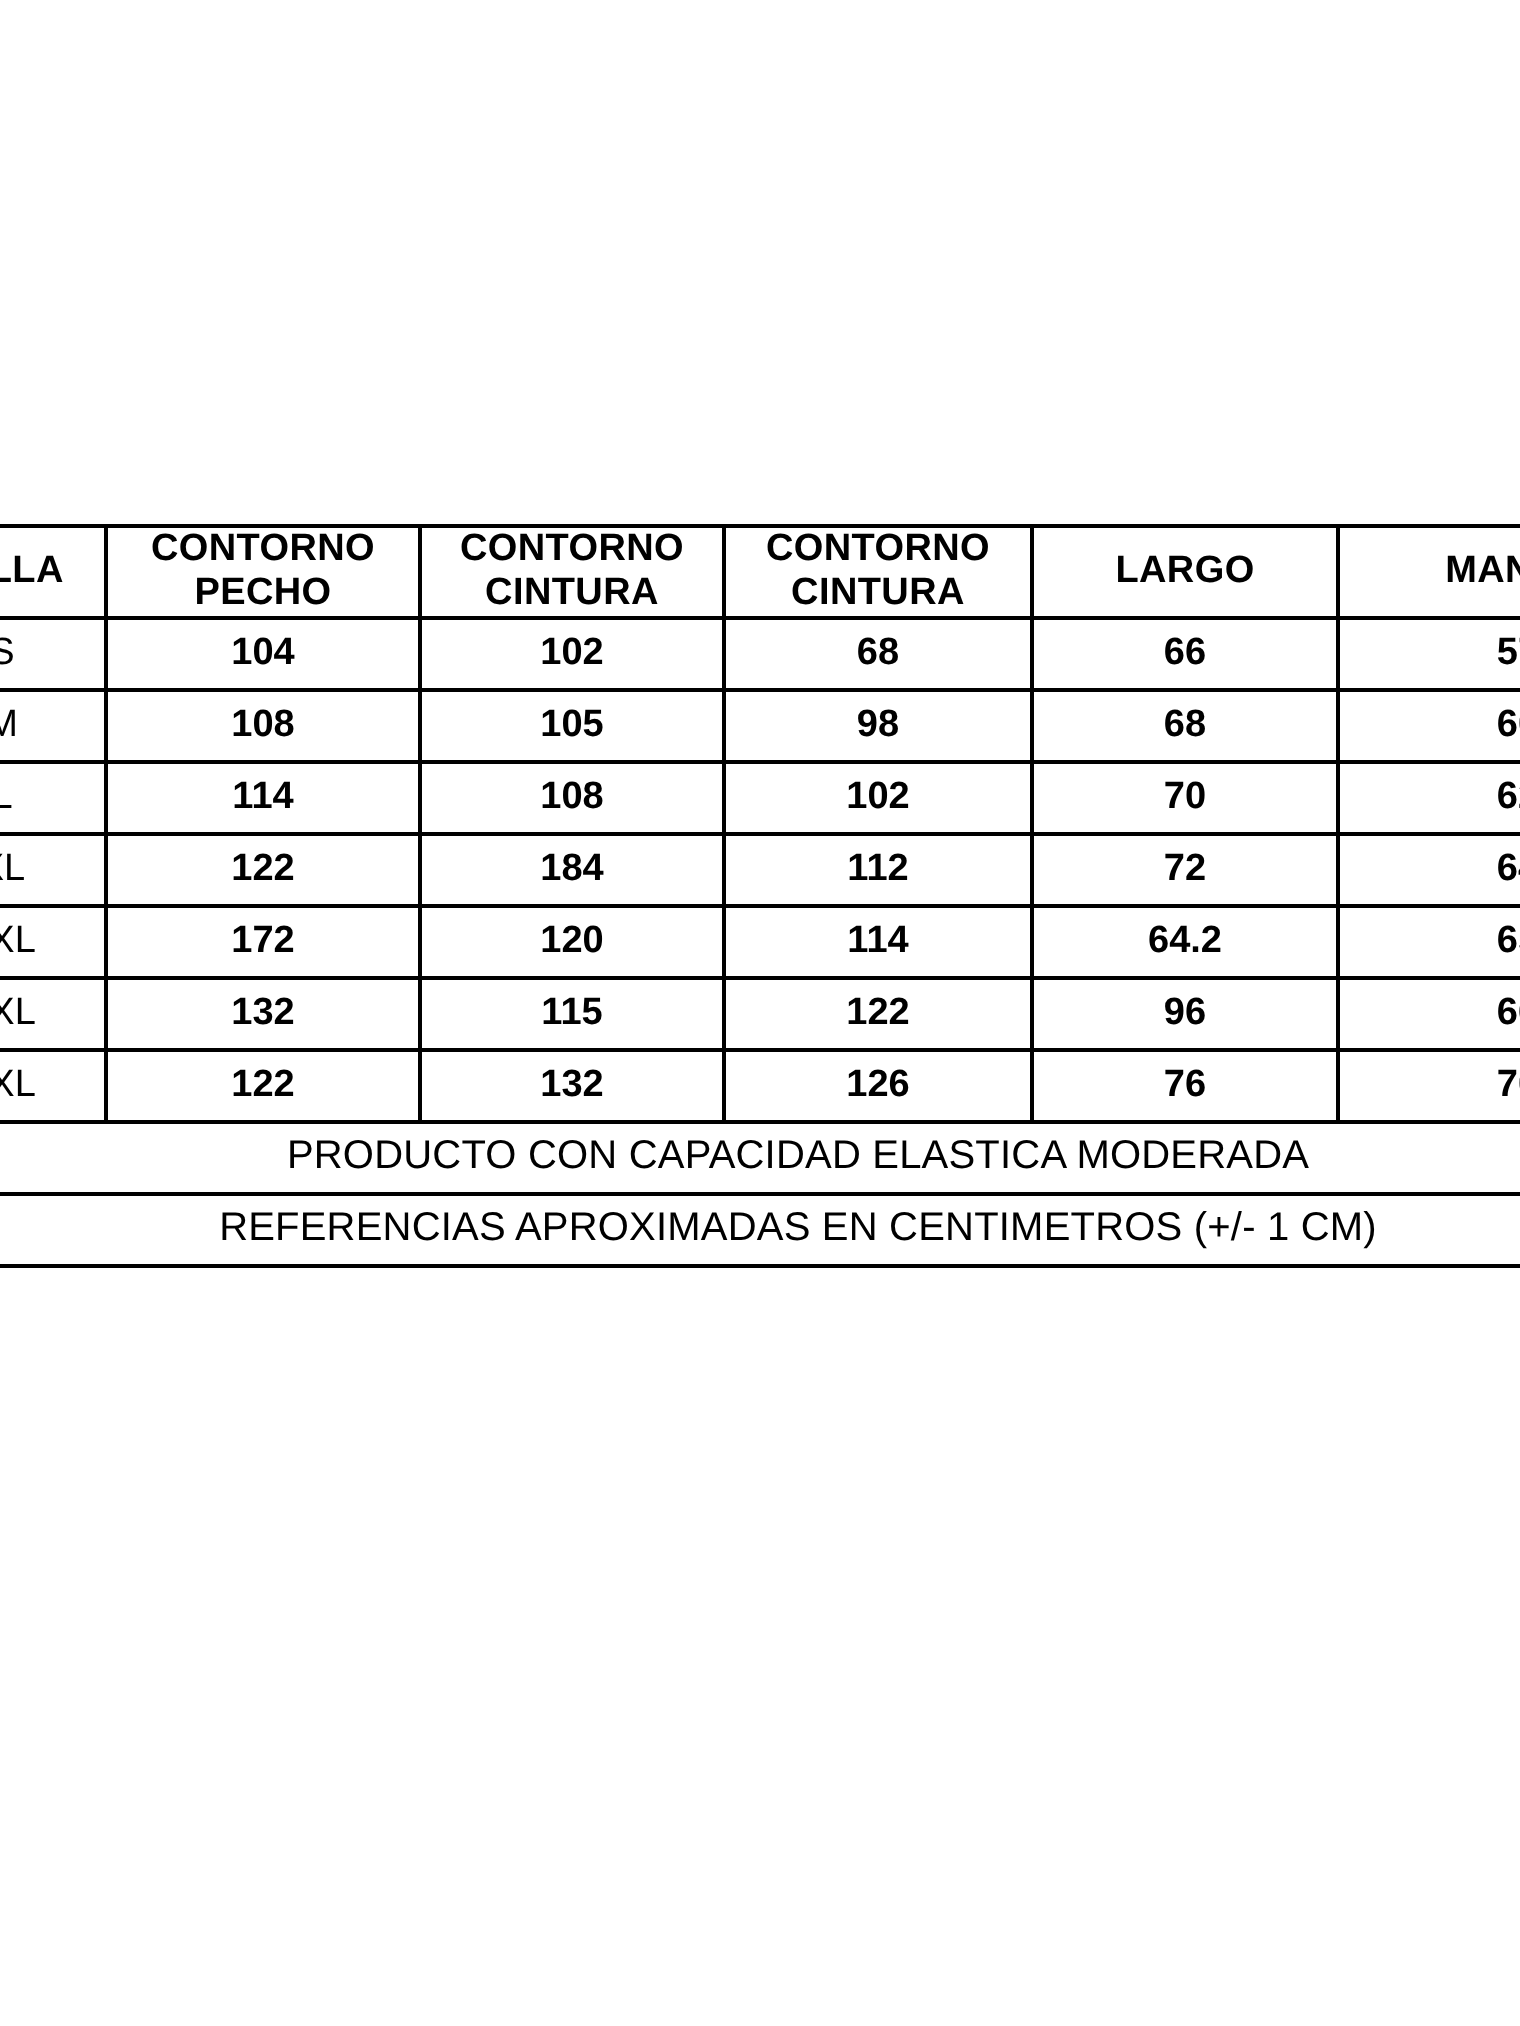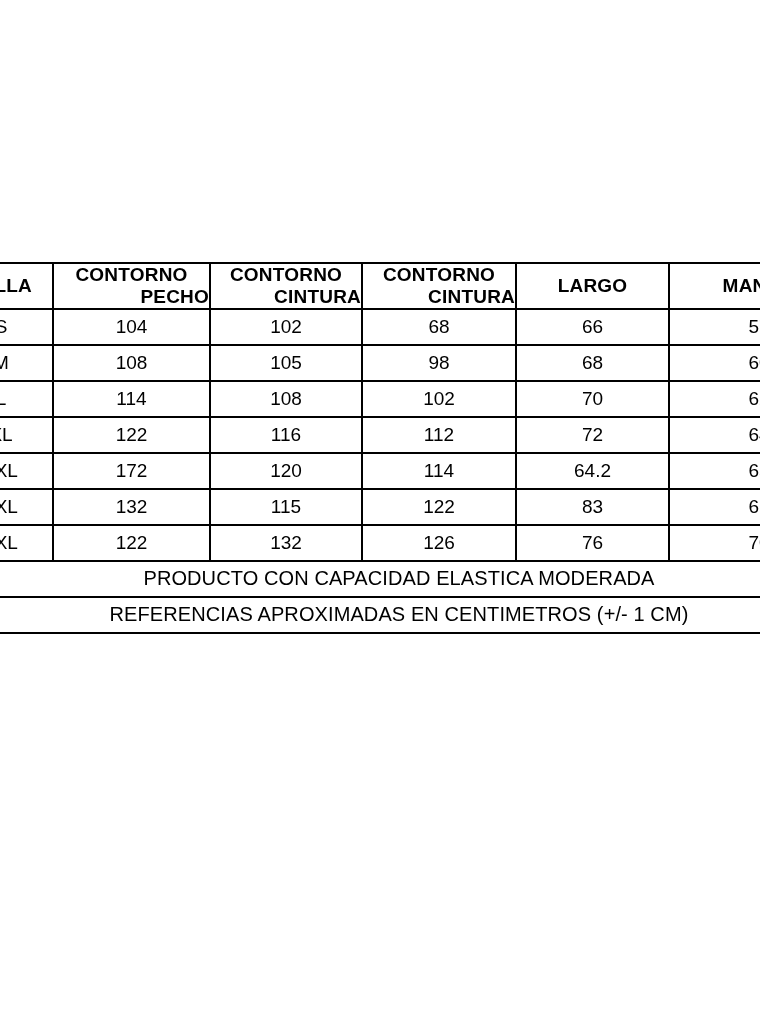--- a/index.html
+++ b/index.html
@@ -51,24 +51,24 @@
   col.c-length { width: 153px; }
   col.c-sleeve { width: 180px; }
 
   thead th {
     font-weight: bold;
     font-size: 19px;
     height: 76px;
     letter-spacing: 0.2px;
   }
   thead th .l1 { display: block; }
-  thead th .l2 { display: block; text-align: right; }
+  thead th .l2 { display: block; }
 
   tbody td {
-    font-weight: normal;
+    font-weight: bold;
     font-size: 20px;
     height: 34px;
   }
   tbody td.size-cell {
     font-weight: normal;
   }
 
   tr.note-row td {
     height: 34px;
     font-size: 20px;
@@ -136,39 +136,39 @@
         <td class="size-cell">L</td>
         <td>114</td>
         <td>108</td>
         <td>102</td>
         <td>70</td>
         <td>62</td>
       </tr>
       <tr>
         <td class="size-cell">XL</td>
         <td>122</td>
-        <td>116</td>
+        <td>184</td>
         <td>112</td>
         <td>72</td>
         <td>64</td>
       </tr>
       <tr>
         <td class="size-cell">2XL</td>
         <td>172</td>
         <td>120</td>
         <td>114</td>
         <td>64.2</td>
         <td>65</td>
       </tr>
       <tr>
         <td class="size-cell">3XL</td>
         <td>132</td>
         <td>115</td>
         <td>122</td>
-        <td>83</td>
+        <td>96</td>
         <td>66</td>
       </tr>
       <tr>
         <td class="size-cell">4XL</td>
         <td>122</td>
         <td>132</td>
         <td>126</td>
         <td>76</td>
         <td>70</td>
       </tr>

